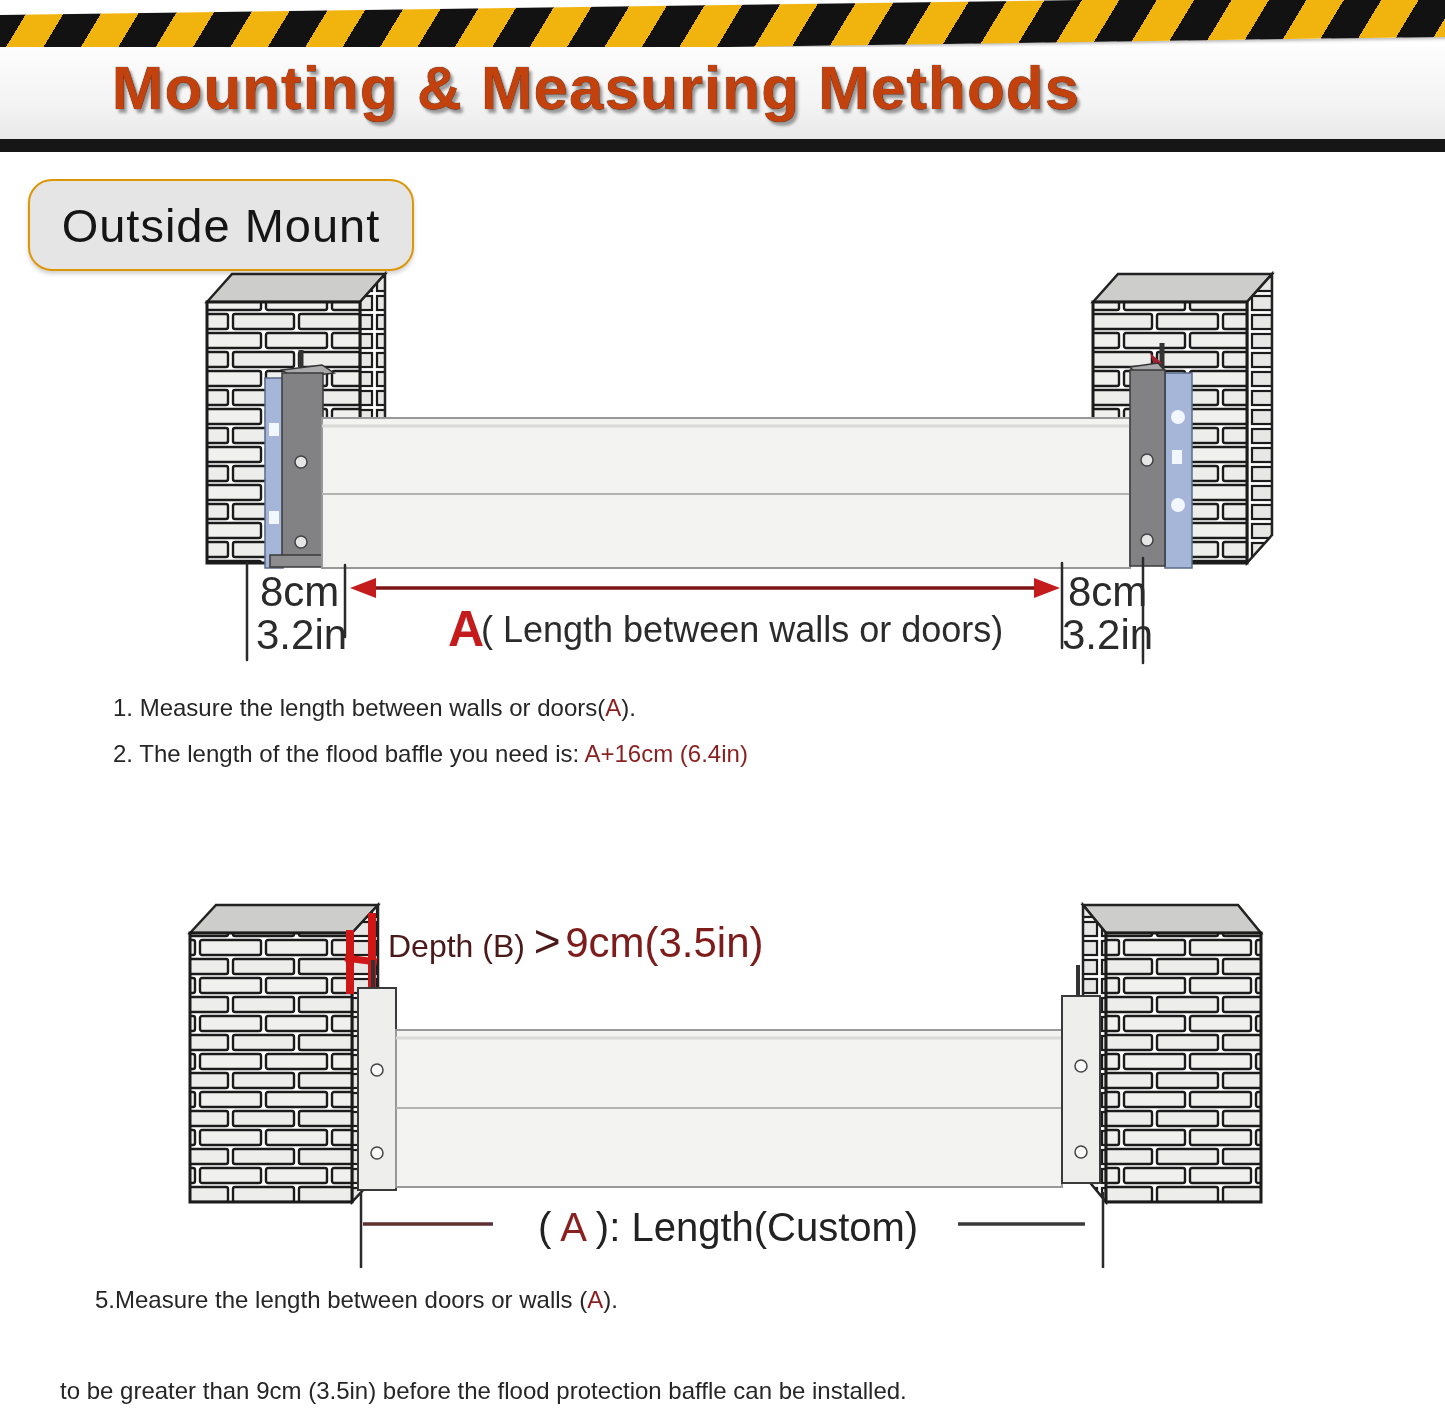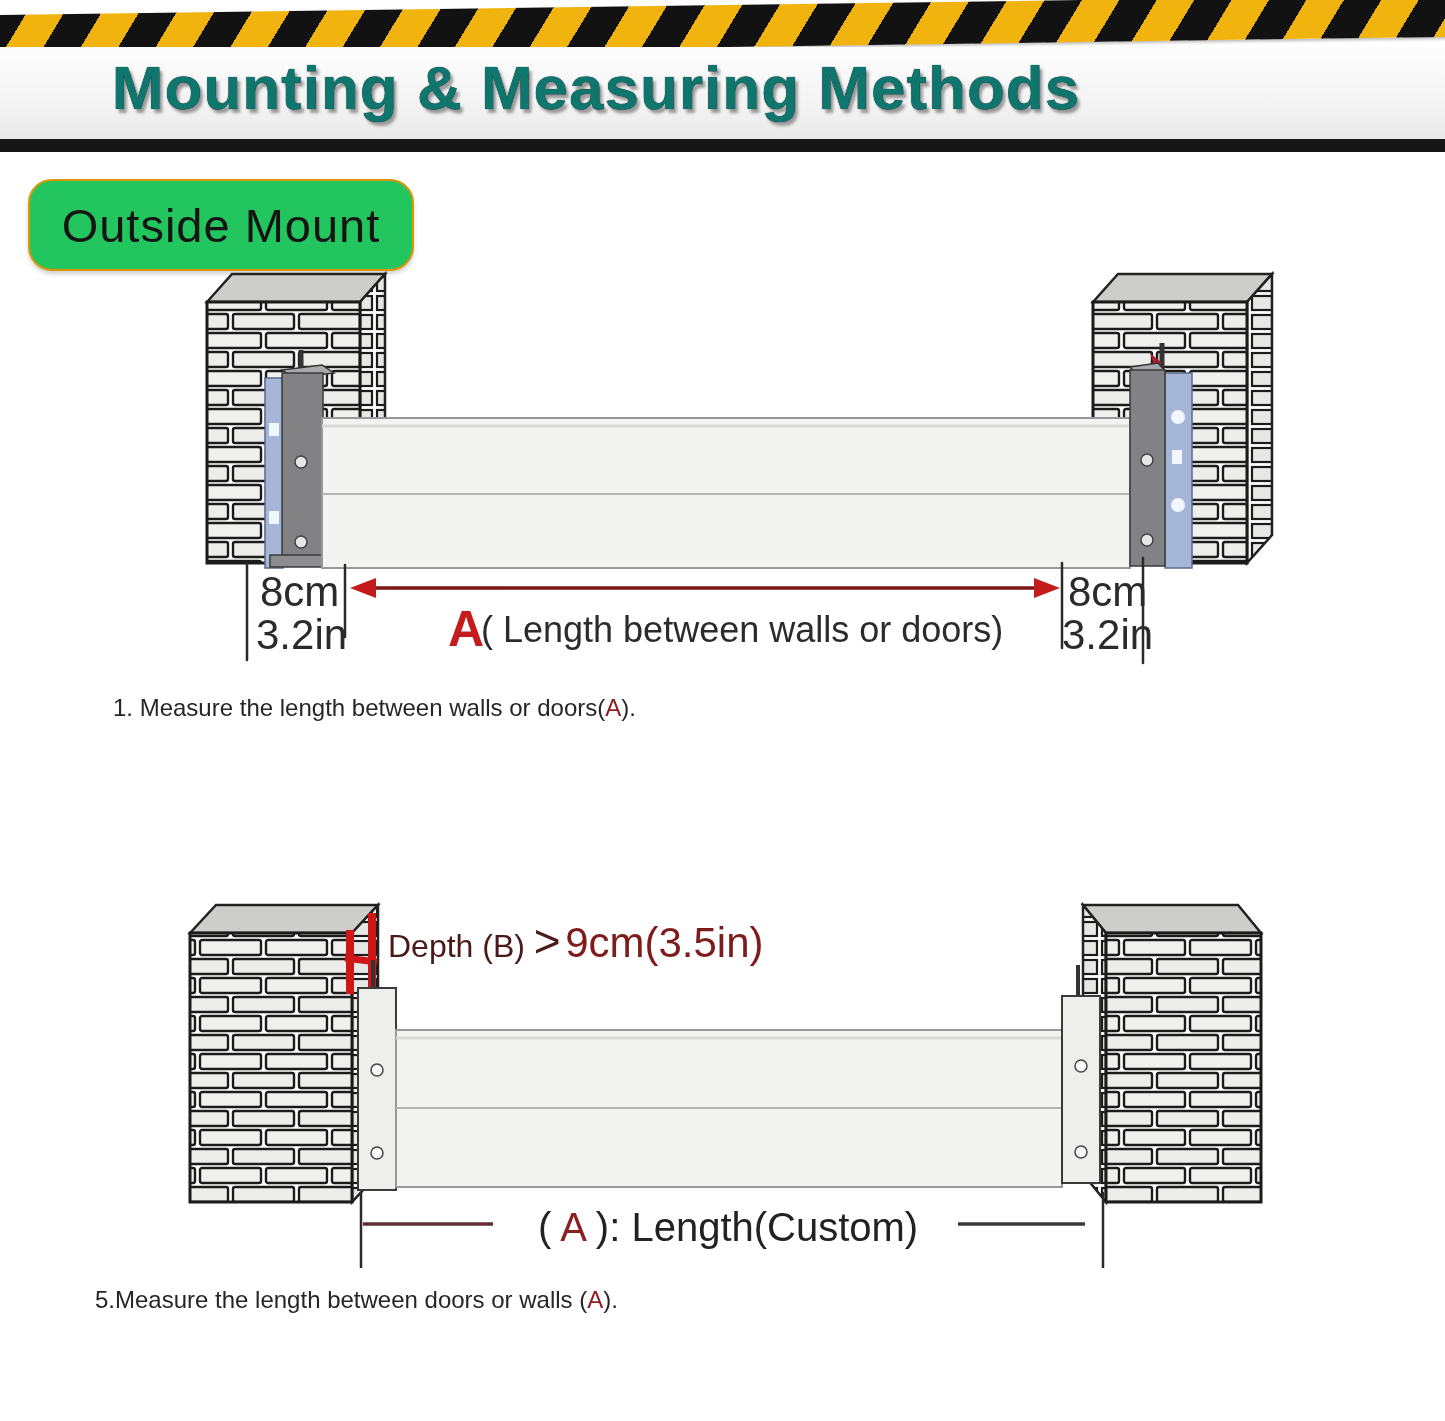--- a/index.html
+++ b/index.html
@@ -6,25 +6,25 @@
   .page{position:relative;width:1445px;height:1421px;background:#ffffff;overflow:hidden;
         font-family:"Liberation Sans",sans-serif;}
   
   .hazard-band{position:absolute;left:-12px;top:5px;width:1470px;height:42px;
         transform:rotate(-0.8deg);
         background:repeating-linear-gradient(122deg,#121212 0 32px,#f1b40e 32px 64px);
         box-shadow:0 2px 3px rgba(0,0,0,.25);}
   .title-band{position:absolute;left:0;top:47px;width:1445px;height:92px;
         background:linear-gradient(180deg,#fdfdfd 0%,#f4f4f4 60%,#e9e9e9 100%);}
   .page-title{position:absolute;left:0;top:52px;width:1192px;text-align:center;
-        font-size:62px;font-weight:bold;letter-spacing:1px;color:#0f766e;
+        font-size:62px;font-weight:bold;letter-spacing:1px;color:#c2410c;
         text-shadow:0 0 1px #000, 3px 4px 3px #9a9a9a;}
   .black-bar{position:absolute;left:0;top:139px;width:1445px;height:13px;background:#161616;}
   
-  .badge{position:absolute;left:28px;width:382px;height:88px;background:#22c55e;
+  .badge{position:absolute;left:28px;width:382px;height:88px;background:#e5e5e5;
         border:2px solid #dd9704;border-radius:24px;display:flex;align-items:center;
         justify-content:center;font-size:47px;color:#151515;letter-spacing:1px;
         box-shadow:0 3px 4px rgba(0,0,0,.18);}
   .badge.outside{top:179px;}
   .badge.inside{top:806px;}
   
   .instr{position:absolute;font-size:24px;color:#262626;white-space:nowrap;}
   .instr .red{color:#8a1f1f;}
   
   svg{position:absolute;left:0;}
@@ -113,20 +113,21 @@
       <text x="260" y="351" font-size="42" fill="#2b2b2b">8cm</text>
       <text x="256" y="394" font-size="42" fill="#2b2b2b">3.2in</text>
       <text x="1068" y="351" font-size="42" fill="#2b2b2b">8cm</text>
       <text x="1062" y="394" font-size="42" fill="#2b2b2b">3.2in</text>
       <text x="448" y="391" font-size="50" font-weight="bold" fill="#c41c1c">A</text>
       <text x="481" y="387" font-size="36" fill="#2b2b2b">( Length between walls or doors)</text>
     </g>
   </svg>
 
   <div class="instr" style="left:113px;top:694px"><span>1. Measure the length between walls or doors(</span><span class="red">A</span><span>).</span></div>
+  <div class="instr" style="left:113px;top:740px"><span>2. The length of the flood baffle you need is: </span><span class="red">A+16cm (6.4in)</span></div>
 
 
   <svg style="top:900px" width="1445" height="390" viewBox="0 0 1445 390">
     <defs>
       <pattern id="brickB" width="66" height="38" patternUnits="userSpaceOnUse">
         <rect width="66" height="38" fill="#ffffff"></rect>
         <rect x="2" y="2" width="61" height="15" rx="2" fill="#f0f0ee" stroke="#1b1b1b" stroke-width="2.4"></rect>
         <rect x="-31" y="21" width="61" height="15" rx="2" fill="#ededeb" stroke="#1b1b1b" stroke-width="2.4"></rect>
         <rect x="35" y="21" width="61" height="15" rx="2" fill="#ededeb" stroke="#1b1b1b" stroke-width="2.4"></rect>
       </pattern>
@@ -187,14 +188,15 @@
       <line x1="958" y1="324" x2="1085" y2="324" stroke="#3a3a3a" stroke-width="3.5"></line>
       <text x="538" y="341" font-size="40" fill="#222">
         <tspan>(</tspan>
         <tspan fill="#8a2020">A</tspan>
         <tspan>): Length(Custom)</tspan>
       </text>
     </g>
   </svg>
 
   <div class="instr" style="left:95px;top:1286px"><span>5.Measure the length between doors or walls (</span><span class="red">A</span><span>).</span></div>
+  <div class="instr" style="left:60px;top:1377px"><span>to be greater than 9cm (3.5in) before the flood protection baffle can be installed.</span></div>
 
 </div>
 
 </body></html>

